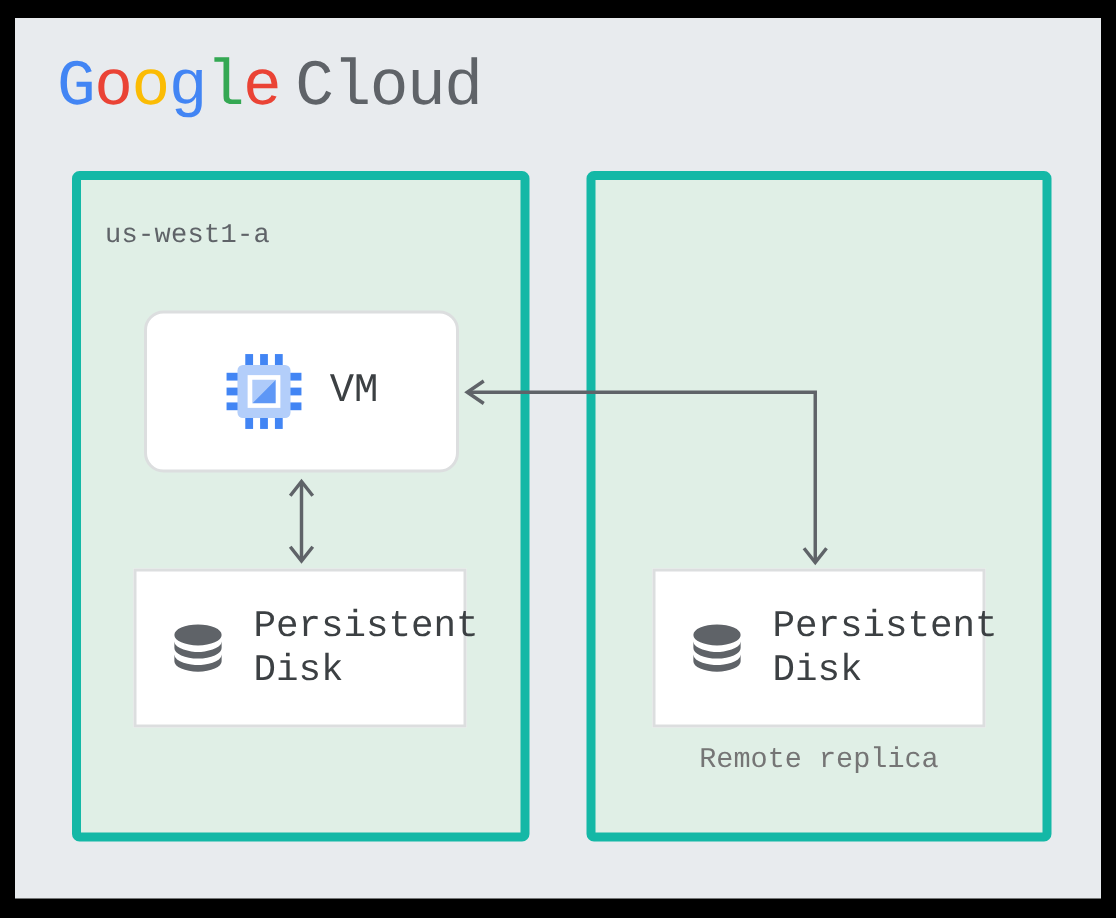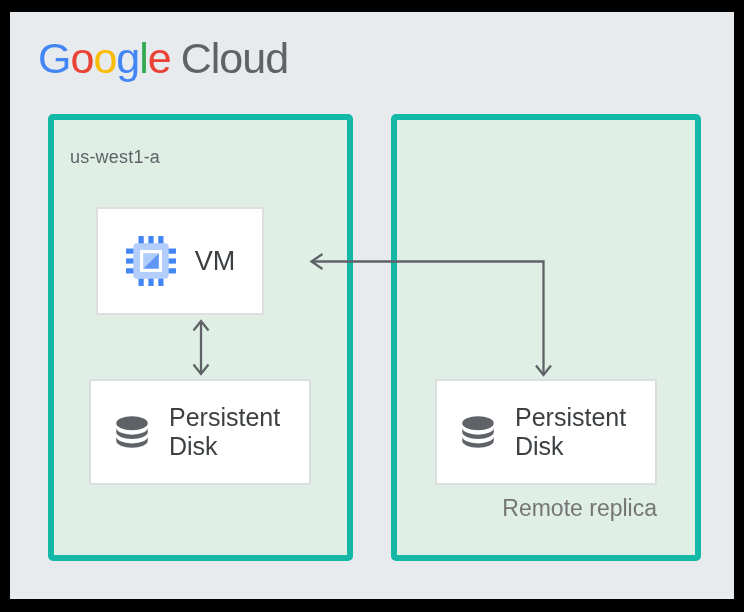--- a/index.html
+++ b/index.html
@@ -1,20 +1,20 @@
 <!DOCTYPE html>
 <html><head>
 <meta charset="utf-8">
 <style>
   html,body { margin:0; padding:0; }
   body { font-family:"Liberation Sans", sans-serif; background:#333; }
 
   .frame {
     position:relative; width:744px; height:612px;
-    background:#000; overflow:hidden;
+    background:#000; overflow:hidden;font-family:Liberation Mono, monospace;
   }
   .canvas {
     position:absolute; left:10px; top:12px; right:10px; bottom:13px;
     background:#e8ebee;
   }
 
   
   .logo {
     position:absolute; left:28px; top:22px;
     font-size:43px; line-height:48px; font-weight:500; letter-spacing:-1px;
@@ -38,31 +38,31 @@
     position:absolute; left:16px; top:27px;
     font-size:18px; color:#5f6368; letter-spacing:0.2px;
   }
 
   
   .node {
     position:absolute; background:#ffffff;
     border:2px solid #dcdedf; box-sizing:border-box;
     display:flex; align-items:center; justify-content:center;
   }
-  .vm-box   { left:42px; top:87px;  width:168px; height:108px; gap:18px; }
+  .vm-box   { left:42px; top:87px;  width:210px; height:108px; gap:18px;border-radius:13px; }
   .disk-box { top:259px; width:222px; height:106px; gap:16px; }
   .disk-a   { left:35px; }
   .disk-b   { left:38px; }
 
   .vm-label   { font-size:27px; color:#3c4043; }
   .disk-label { font-size:25px; color:#3c4043; line-height:1.18; width:120px; }
 
   .zone-note {
     position:absolute; top:375px; left:38px; width:222px;
-    text-align:right; font-size:23px; color:#757575;
+    text-align:center; font-size:19px; color:#757575;
   }
 
   .icon { flex:0 0 auto; display:block; }
 
   
   .connectors {
     position:absolute; left:0; top:0; width:744px; height:612px;
     pointer-events:none;
   }
   .connectors path {

